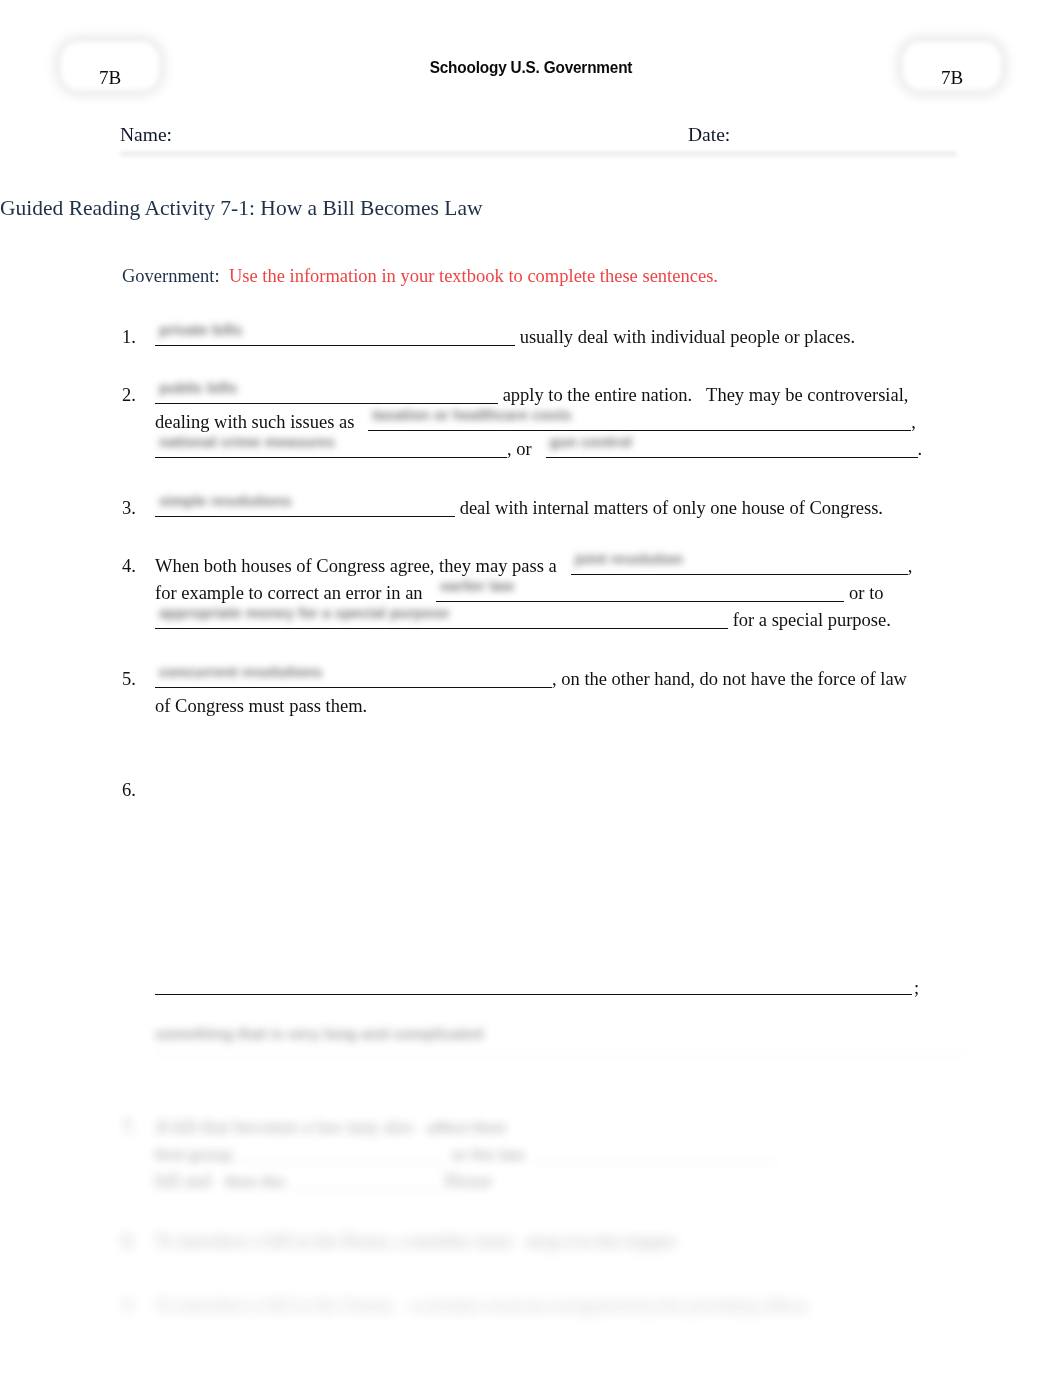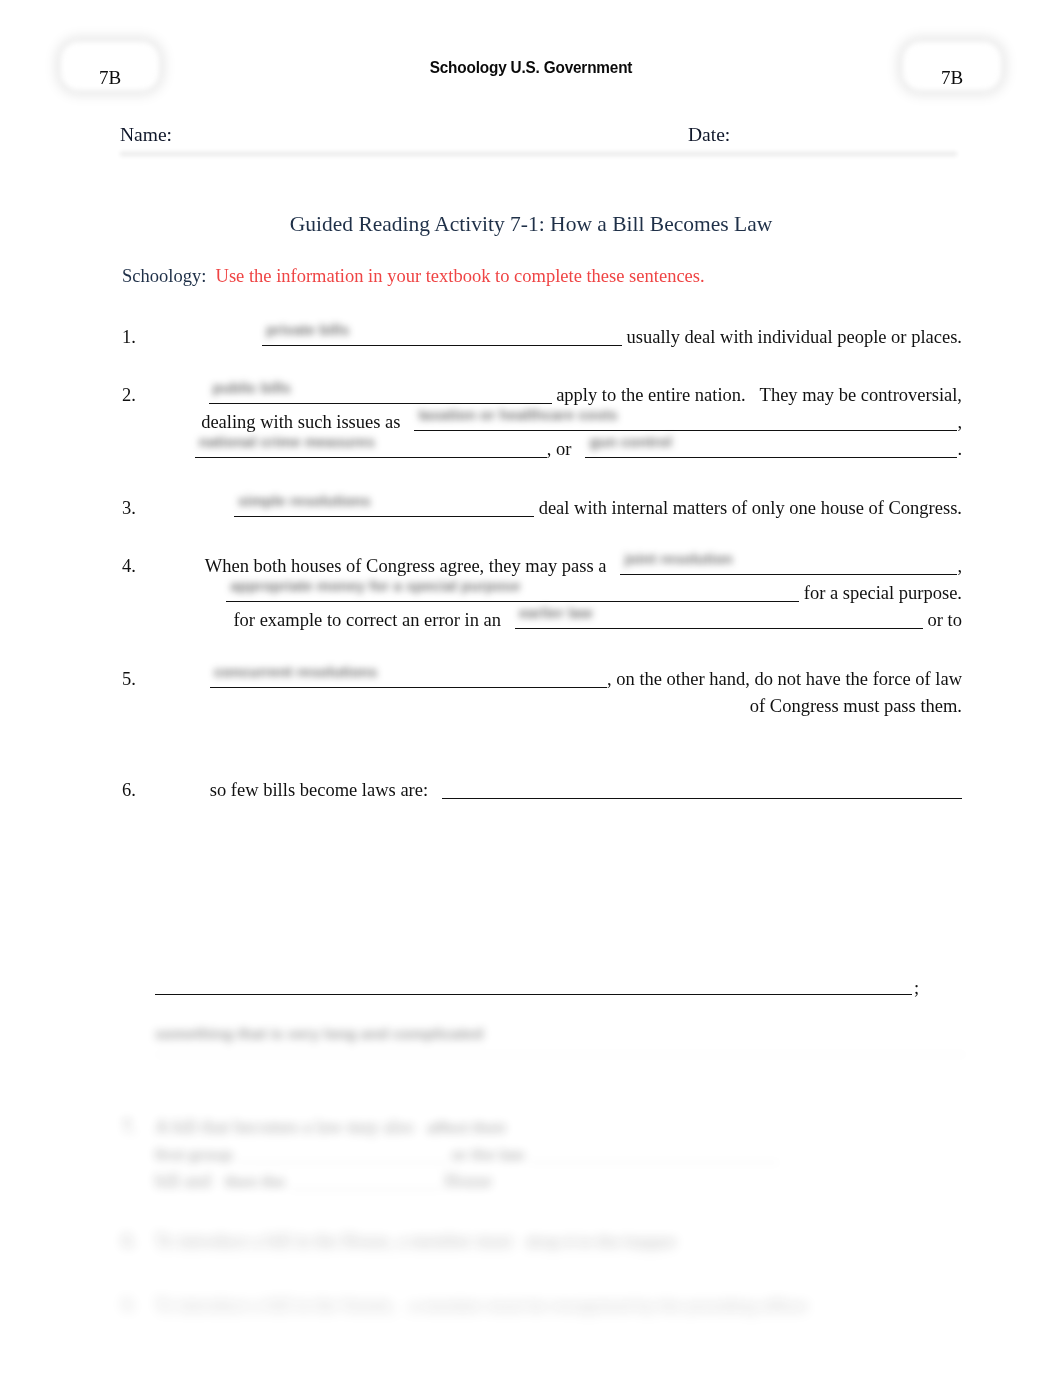--- a/index.html
+++ b/index.html
@@ -85,23 +85,22 @@
     top: 28px;
     height: 5px;
     background: linear-gradient(to bottom, rgba(0,0,0,0.16), rgba(0,0,0,0.03));
     filter: blur(2.2px);
     opacity: .75;
   }
 
   
   .doc-title {
     position: absolute;
-    top: 212px;
+    top: 196px;
     left: 0; right: 0;
-    text-align: center;
     font-size: 21.5px;
     color: #1f3048;
   }
 
   .directions {
     position: absolute;
     top: 266px;
     left: 122px;
     font-size: 18.5px;
     color: #1f3048;
@@ -119,21 +118,20 @@
   }
   .item .num {
     position: absolute;
     left: 0;
     top: 0;
     width: 30px;
   }
   .item .body {
     margin-left: 33px;
     display: block;
-    text-align: right;
   }
   .ln { white-space: nowrap; display: block; }
 
   
   .blank {
     position: relative;
     display: inline-block;
     border-bottom: 1.4px solid #111;
     height: 19px;
     vertical-align: -3px;
@@ -223,21 +221,21 @@
 
   <div class="namedate">
     <span class="lbl-name">Name:</span>
     <span class="lbl-date">Date:</span>
     <div class="rule"></div>
   </div>
 
   <div class="doc-title">Guided Reading Activity 7-1: How a Bill Becomes Law</div>
 
   <div class="directions">
-    <span>Schoology:</span>
+    <span>Government:</span>
     <span class="dir-body">&nbsp;</span><span class="dir-body">Use the information in your textbook to complete these sentences.</span>
   </div>
 
   <div class="item" style="top:324px;">
     <span class="num">1.</span>
     <span class="body">
       <span class="ln">
         <span class="blank" style="width:360px;">
           <span class="ans">private bills</span>
         </span>
@@ -291,32 +289,32 @@
     <span class="num">4.</span>
     <span class="body">
       <span class="ln">
         <span>When both houses of Congress agree, they may pass a</span>
         <span>&nbsp;</span>
         <span class="blank" style="width:337px;">
           <span class="ans">joint resolution</span>
         </span><span>,</span>
       </span>
       <span class="ln">
+        <span>for example to correct an error in an</span>
+        <span>&nbsp;</span>
+        <span class="blank" style="width:408px;">
+          <span class="ans">earlier law</span>
+        </span>
+        <span>or to</span>
+      </span>
+      <span class="ln">
         <span class="blank" style="width:573px;">
           <span class="ans">appropriate money for a special purpose</span>
         </span>
         <span>for a special purpose.</span>
-      </span>
-      <span class="ln">
-        <span>for example to correct an error in an</span>
-        <span>&nbsp;</span>
-        <span class="blank" style="width:408px;">
-          <span class="ans">earlier law</span>
-        </span>
-        <span>or to</span>
       </span>
     </span>
   </div>
 
   <div class="item" style="top:666px;">
     <span class="num">5.</span>
     <span class="body">
       <span class="ln">
         <span class="blank" style="width:397px;">
           <span class="ans">concurrent resolutions</span>
@@ -324,25 +322,20 @@
       </span>
       <span class="ln">
         <span>of Congress must pass them.</span>
       </span>
     </span>
   </div>
 
   <div class="item" style="top:777px;">
     <span class="num">6.</span>
     <span class="body">
-      <span class="ln">
-        <span>so few bills become laws are:</span>
-        <span>&nbsp;</span>
-        <span class="blank" style="width:520px;"></span>
-      </span>
     </span>
   </div>
 
   <div class="tail-rule"></div>
   <div class="tail-semi">;</div>
 
   <div class="faded f1">
     <span class="body">
       <span class="ln">
         <span class="hl">something that is very long and complicated</span>

